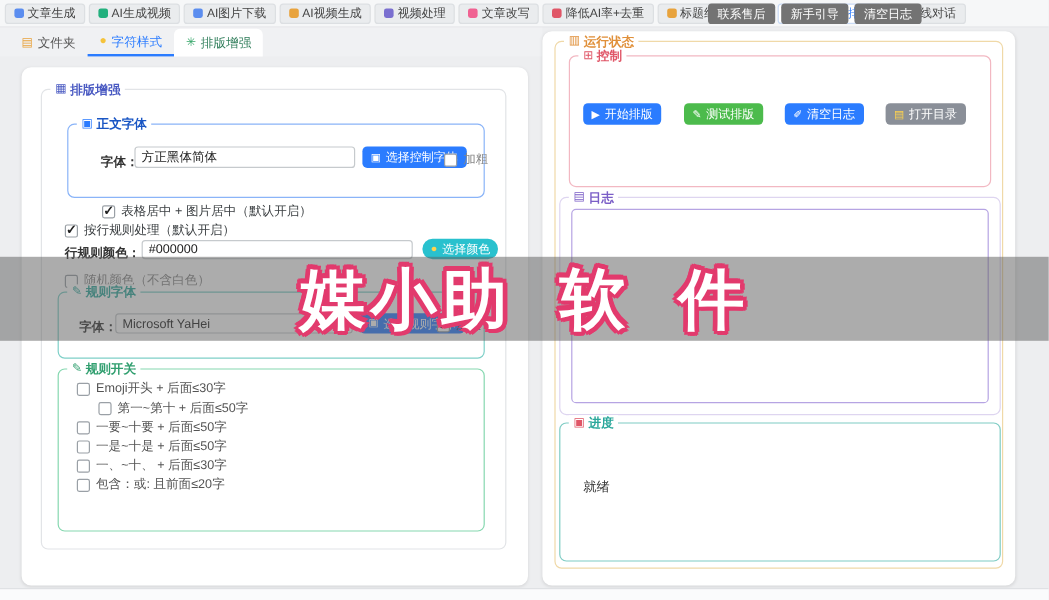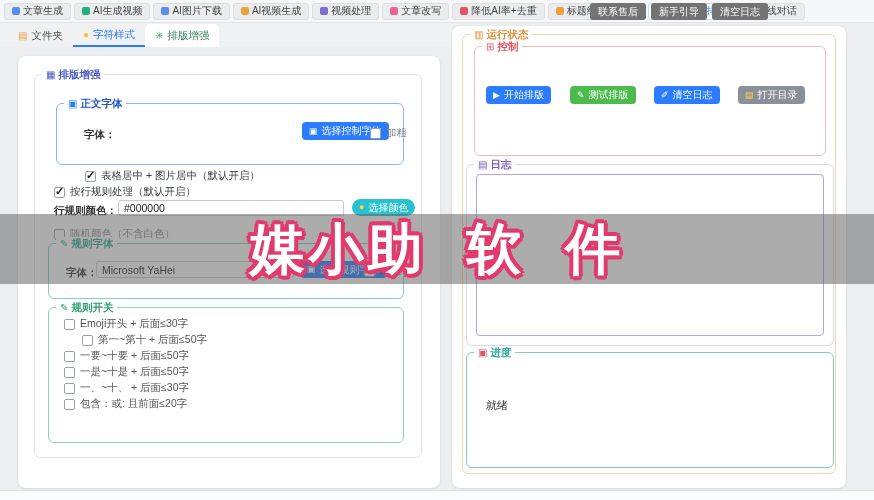--- a/index.html
+++ b/index.html
@@ -151,20 +151,21 @@
       <span class="lgico" style="color:#4a5ac2">▦</span>
       <span>排版增强</span>
     </div>
 
   <div class="fieldset" style="left:56px;top:103px;width:348px;height:62px;border-color:#8ab4f8;"></div>
   <div class="legend" style="left:64px;top:97px;color:#1a56c4;">
       <span class="lgico" style="color:#2b7cff">▣</span>
       <span>正文字体</span>
     </div>
   <div class="lbl" style="left:84px;top:128px;font-weight:bold;">字体：</div>
+  <input class="txt" style="left: 112px; top: 122px; width: 184px; height: 18px;" value="方正黑体简体">
   <button class="btn blue" style="left:302px;top:122px;">
       <span class="bico">▣</span>
       <span>选择控制字体</span>
     </button>
   <div class="cbrow dim" style="left:370px;top:126px;">
       <span class="cb"></span>
       <span>加粗</span>
     </div>
 
   <div class="cbrow" style="left:54px;top:169px;margin-left:31px;">

